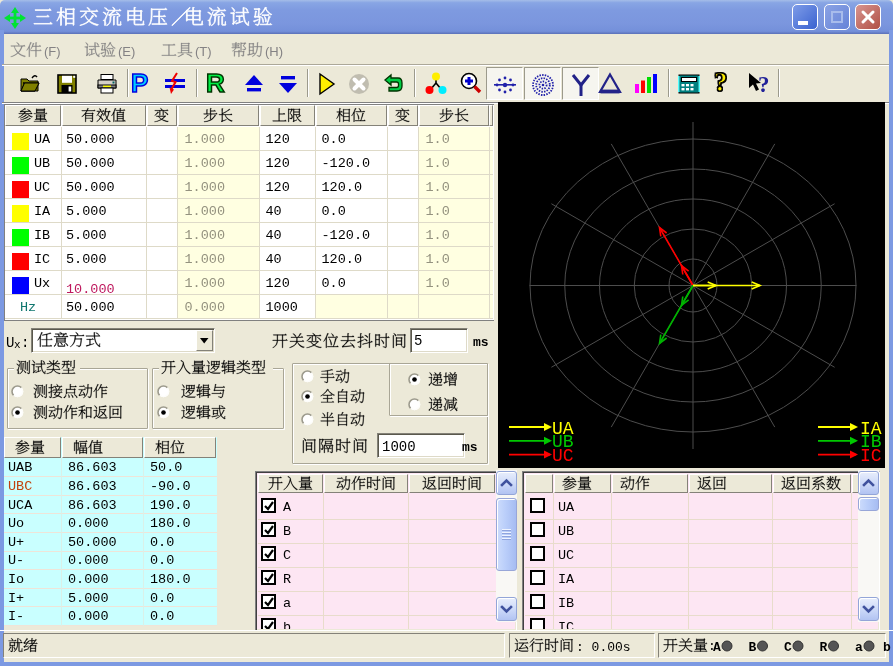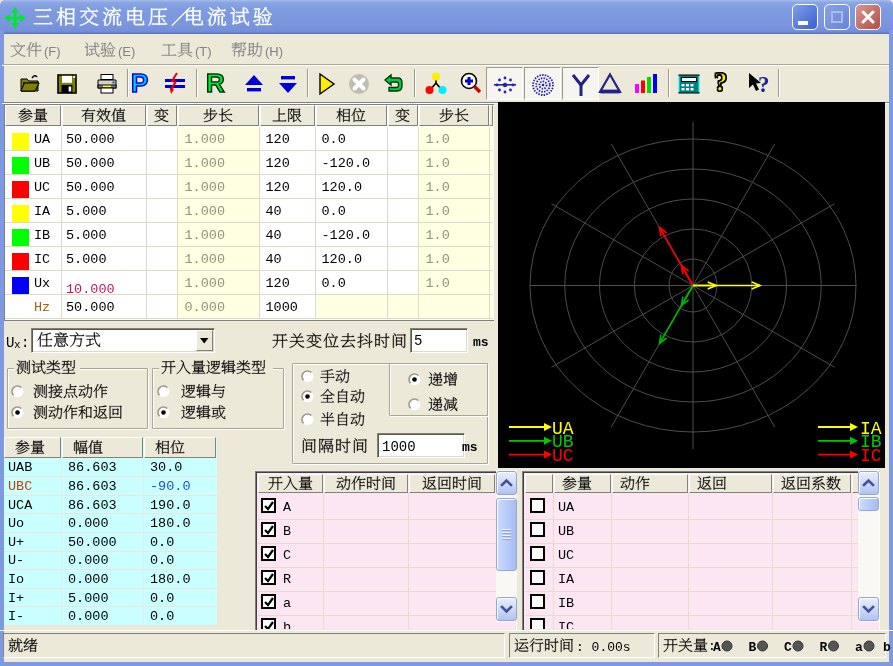--- a/index.html
+++ b/index.html
@@ -412,21 +412,21 @@
 <div style="position:absolute;left:387.5px;top:295.2px;width:30px;height:24.1px;background:#ffffe1;"></div>
 <div style="position:absolute;left:4.5px;top:318.3px;width:488px;height:1px;background:#dedac8;"></div>
 <div style="position:absolute;left:60.5px;top:295.2px;width:1px;height:24.1px;background:#dedac8;"></div>
 <div style="position:absolute;left:145.5px;top:295.2px;width:1px;height:24.1px;background:#dedac8;"></div>
 <div style="position:absolute;left:176.5px;top:295.2px;width:1px;height:24.1px;background:#dedac8;"></div>
 <div style="position:absolute;left:258.5px;top:295.2px;width:1px;height:24.1px;background:#dedac8;"></div>
 <div style="position:absolute;left:314.5px;top:295.2px;width:1px;height:24.1px;background:#dedac8;"></div>
 <div style="position:absolute;left:386.5px;top:295.2px;width:1px;height:24.1px;background:#dedac8;"></div>
 <div style="position:absolute;left:417.5px;top:295.2px;width:1px;height:24.1px;background:#dedac8;"></div>
 <div style="position:absolute;left:488.5px;top:295.2px;width:1px;height:24.1px;background:#dedac8;"></div>
-<div style="position:absolute;left:34px;top:301.2px;font:normal 13.5px 'Liberation Mono';color:#a16207;white-space:pre;line-height:1">Hz</div>
+<div style="position:absolute;left:20px;top:301.2px;font:normal 13.5px 'Liberation Mono';color:#0f766e;white-space:pre;line-height:1">Hz</div>
 <div style="position:absolute;left:66px;top:301.2px;font:normal 13.5px 'Liberation Mono';color:#000;white-space:pre;line-height:1">50.000</div>
 <div style="position:absolute;left:184.5px;top:301.2px;font:normal 13.5px 'Liberation Mono';color:#94927f;white-space:pre;line-height:1">0.000</div>
 <div style="position:absolute;left:265.5px;top:301.2px;font:normal 13.5px 'Liberation Mono';color:#000;white-space:pre;line-height:1">1000</div>
 <svg style="position:absolute;left:498px;top:102px" width="387" height="366">
       <rect width="387" height="366" fill="#000"></rect>
       <g fill="none" stroke="#4d4d4d">
         <ellipse cx="195" cy="183.5" rx="24" ry="26.5"></ellipse>
         <ellipse cx="195" cy="183.5" rx="58.75" ry="56.5"></ellipse>
         <ellipse cx="195" cy="183.5" rx="93.5" ry="86.5"></ellipse>
         <ellipse cx="195" cy="183.5" rx="128.25" ry="116.5"></ellipse>
@@ -698,25 +698,25 @@
 <div class="ras" style="left:143.5px;top:437px;width:72px;height:21px"></div>
 <svg style="position:absolute;left:154.5px;top:440px;overflow:visible" width="32" height="17">
       <g fill="#000" stroke="#000" stroke-width="20">
         <use href="#g76f8" transform="translate(0 12.8) scale(0.015 -0.015)"></use>
         <use href="#g4f4d" transform="translate(15 12.8) scale(0.015 -0.015)"></use>
       </g>
     </svg>
 <div style="position:absolute;left:3.5px;top:476.1px;width:213px;height:1px;background:#efe4d8;"></div>
 <div style="position:absolute;left:8px;top:461.3px;font:normal 13.5px 'Liberation Mono';color:#000;white-space:pre;line-height:1">UAB</div>
 <div style="position:absolute;left:68px;top:461.3px;font:normal 13.5px 'Liberation Mono';color:#000;white-space:pre;line-height:1">86.603</div>
-<div style="position:absolute;left:150px;top:461.3px;font:normal 13.5px 'Liberation Mono';color:#000;white-space:pre;line-height:1">30.0</div>
+<div style="position:absolute;left:150px;top:461.3px;font:normal 13.5px 'Liberation Mono';color:#000;white-space:pre;line-height:1">50.0</div>
 <div style="position:absolute;left:3.5px;top:494.7px;width:213px;height:1px;background:#efe4d8;"></div>
 <div style="position:absolute;left:8px;top:479.9px;font:normal 13.5px 'Liberation Mono';color:#c2410c;white-space:pre;line-height:1">UBC</div>
 <div style="position:absolute;left:68px;top:479.9px;font:normal 13.5px 'Liberation Mono';color:#000;white-space:pre;line-height:1">86.603</div>
-<div style="position:absolute;left:150px;top:479.9px;font:normal 13.5px 'Liberation Mono';color:#1d4ed8;white-space:pre;line-height:1">-90.0</div>
+<div style="position:absolute;left:150px;top:479.9px;font:normal 13.5px 'Liberation Mono';color:#000000;white-space:pre;line-height:1">-90.0</div>
 <div style="position:absolute;left:3.5px;top:513.3px;width:213px;height:1px;background:#efe4d8;"></div>
 <div style="position:absolute;left:8px;top:498.5px;font:normal 13.5px 'Liberation Mono';color:#000;white-space:pre;line-height:1">UCA</div>
 <div style="position:absolute;left:68px;top:498.5px;font:normal 13.5px 'Liberation Mono';color:#000;white-space:pre;line-height:1">86.603</div>
 <div style="position:absolute;left:150px;top:498.5px;font:normal 13.5px 'Liberation Mono';color:#000;white-space:pre;line-height:1">190.0</div>
 <div style="position:absolute;left:3.5px;top:531.9px;width:213px;height:1px;background:#efe4d8;"></div>
 <div style="position:absolute;left:8px;top:517.1px;font:normal 13.5px 'Liberation Mono';color:#000;white-space:pre;line-height:1">Uo</div>
 <div style="position:absolute;left:68px;top:517.1px;font:normal 13.5px 'Liberation Mono';color:#000;white-space:pre;line-height:1">0.000</div>
 <div style="position:absolute;left:150px;top:517.1px;font:normal 13.5px 'Liberation Mono';color:#000;white-space:pre;line-height:1">180.0</div>
 <div style="position:absolute;left:3.5px;top:550.5px;width:213px;height:1px;background:#efe4d8;"></div>
 <div style="position:absolute;left:8px;top:535.7px;font:normal 13.5px 'Liberation Mono';color:#000;white-space:pre;line-height:1">U+</div>

